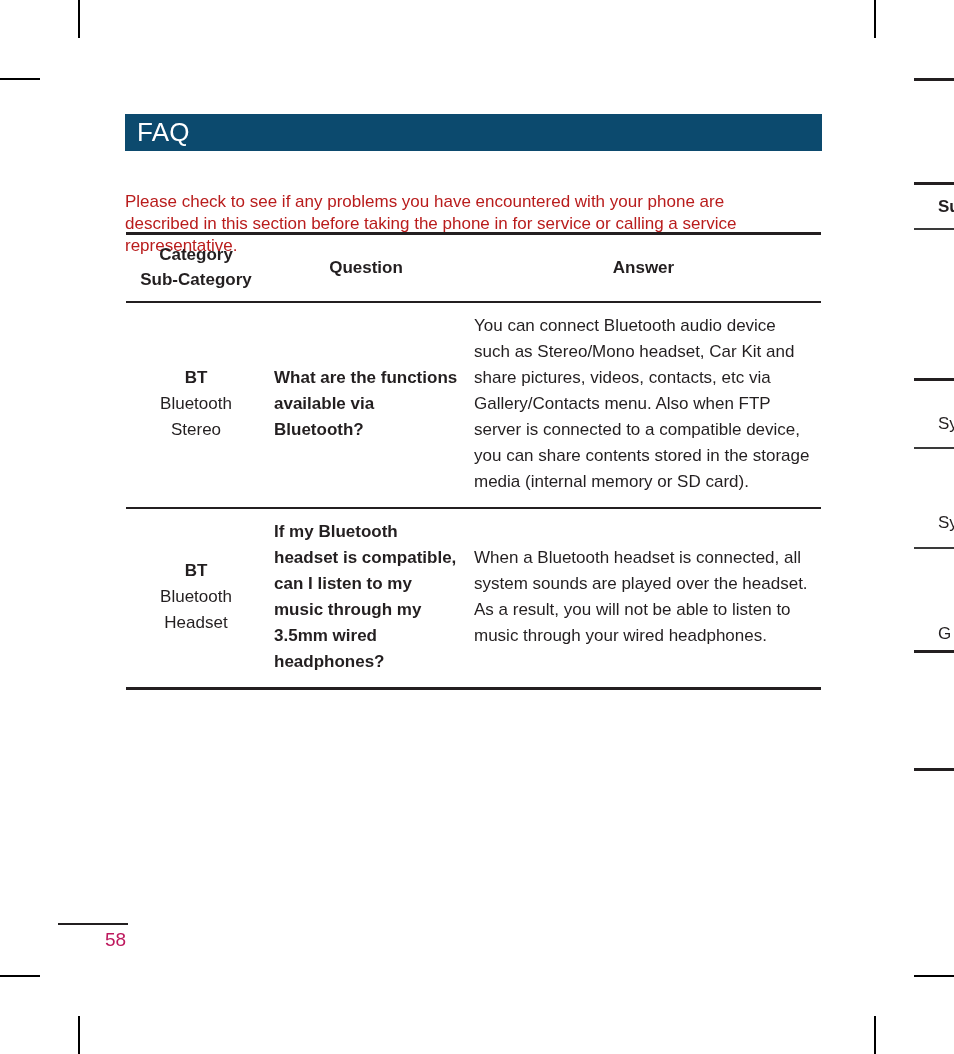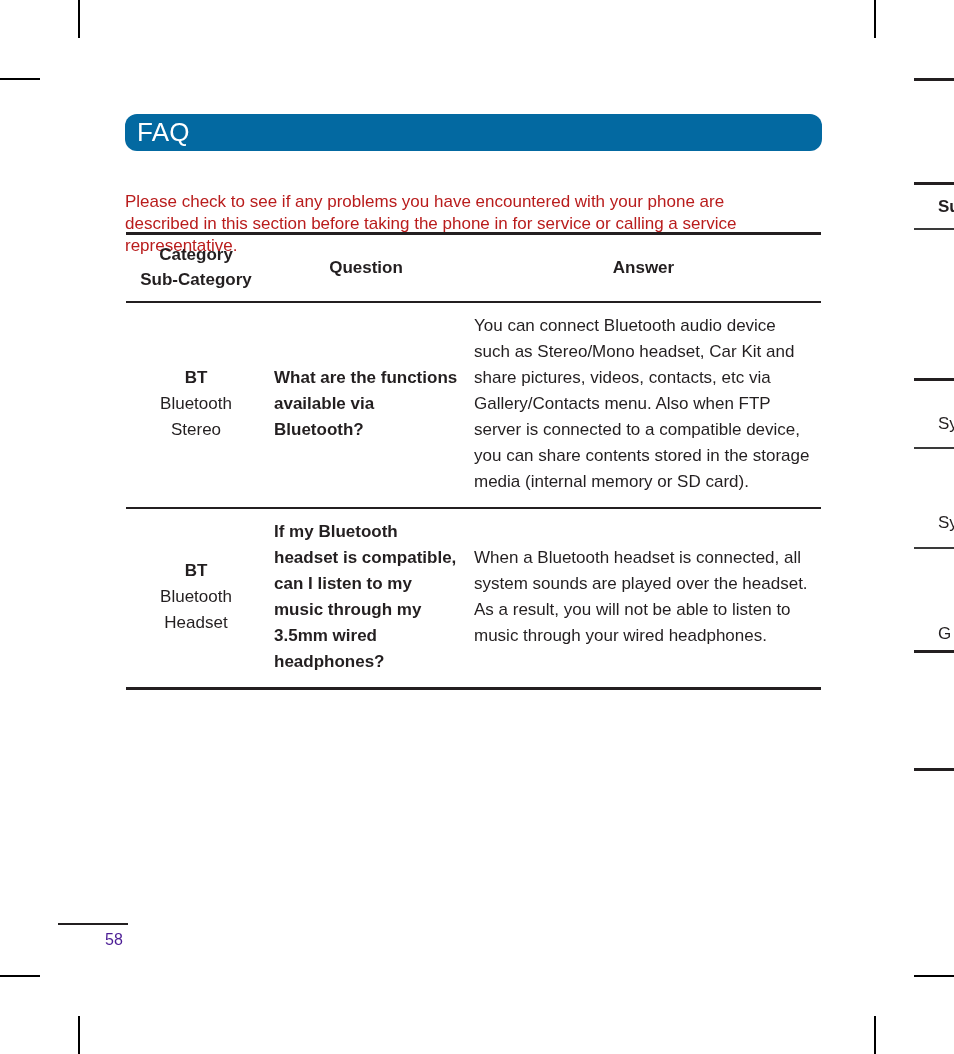--- a/index.html
+++ b/index.html
@@ -33,22 +33,21 @@
   .crop-br-v { left: 874px; top: 1016px; height: 38px; }
   .crop-br-h { left: 914px; top: 975px; width: 40px; }
 
   
   .faq-banner {
     position: absolute;
     left: 125px;
     top: 114px;
     width: 697px;
     height: 37px;
-    background: #0369a1;
-    border-radius: 12px;
+    background: #0c4a6e;
   }
   .faq-banner-title {
     position: absolute;
     left: 12px;
     top: 1px;
     font-size: 26px;
     line-height: 35px;
     color: #ffffff;
     font-weight: 400;
     letter-spacing: 0.2px;
@@ -146,23 +145,23 @@
     left: 58px;
     top: 923px;
     width: 70px;
     height: 2px;
     background: #231f20;
   }
   .page-number {
     position: absolute;
     left: 105px;
     top: 928px;
-    font-size: 16px;
+    font-size: 19px;
     line-height: 24px;
-    color: #4c1d95;
+    color: #be185d;
   }
 </style>
 </head>
 <body>
 
 <div class="crop crop-v crop-tl-v"></div>
 <div class="crop crop-h crop-tl-h"></div>
 <div class="crop crop-v crop-tr-v"></div>
 <div class="crop crop-h crop-tr-h"></div>
 <div class="crop crop-v crop-bl-v"></div>

